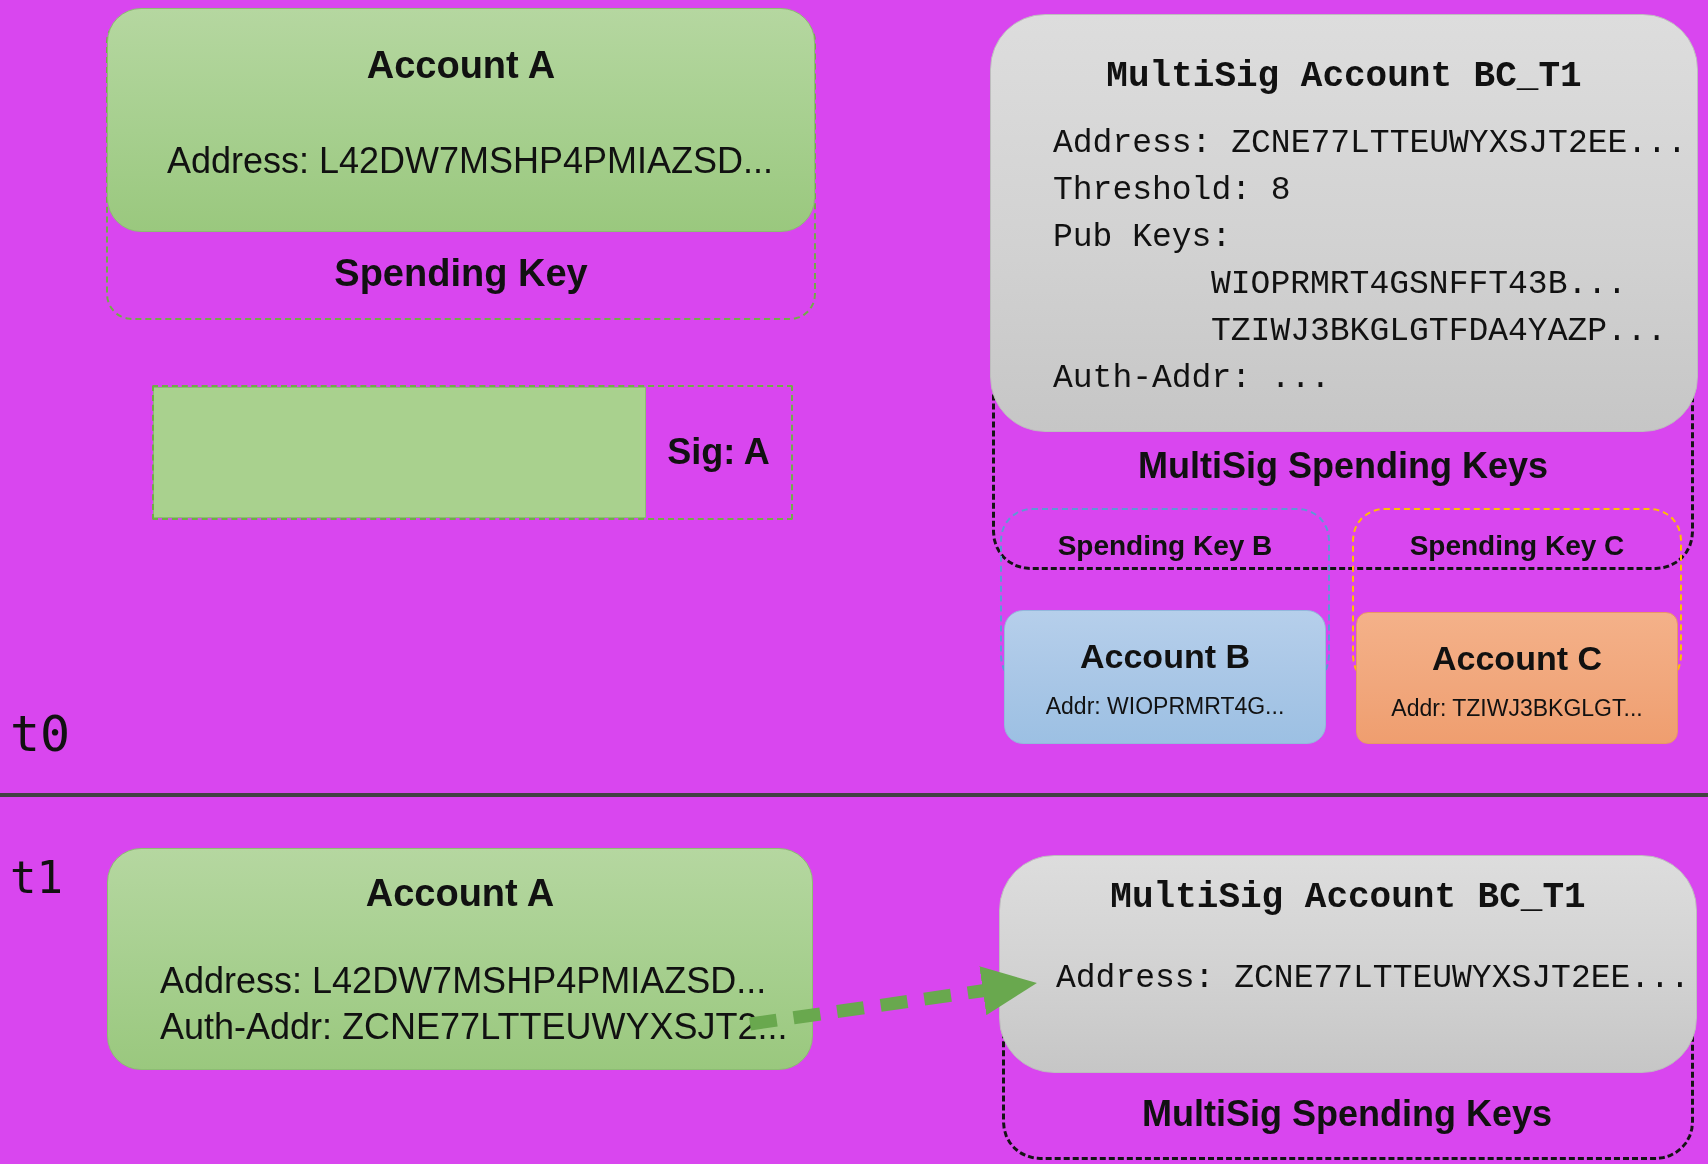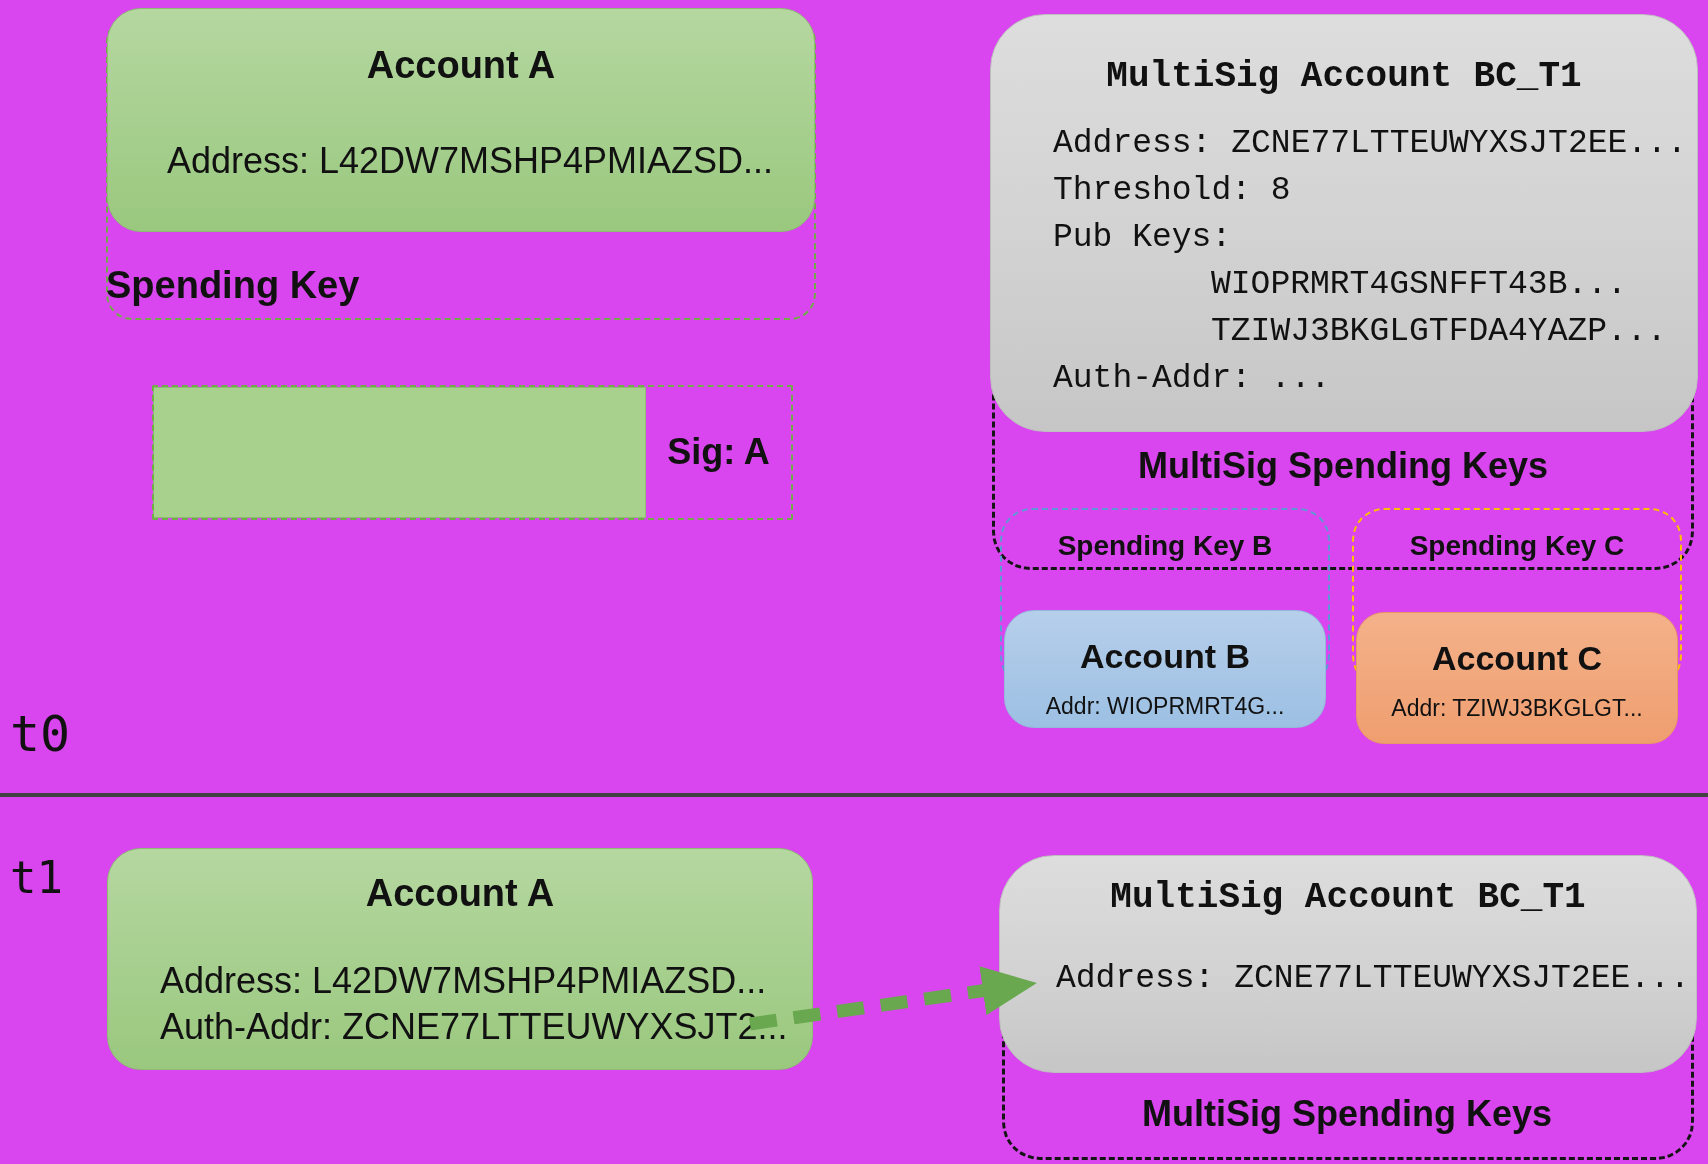--- a/index.html
+++ b/index.html
@@ -19,40 +19,40 @@
   .dash-yellow{border:2.5px dashed #ffc000;background:transparent;}
   .title{position:absolute;left:0;right:0;text-align:center;font-weight:700;}
   .tc{text-align:center;}
   .b{font-weight:700;}
   #sep{position:absolute;left:0;top:793px;width:1708px;height:4px;background:#424242;}
   
   #sk-dash{left:106px;top:16px;width:710px;height:304px;border-radius:26px;}
   #acctA0{left:107px;top:8px;width:708px;height:224px;border-radius:34px;}
   #acctA0 .title{top:36px;font-size:38px;line-height:40px;}
   #acctA0-line{position:absolute;left:52px;top:129px;width:620px;font-size:36px;line-height:46px;}
-  #sk-label{left:106px;top:264px;width:710px;font-size:38px;font-weight:700;}
+  #sk-label{left:106px;top:252px;width:710px;font-size:38px;font-weight:700;text-align:center;}
   #txn-green{left:153px;top:387px;width:493px;height:131px;background:#a9d18e;border:1px solid #8cbd72;}
   #txn-dash{left:152px;top:385px;width:641px;height:135px;border-radius:2px;}
   #txn-lines{position:absolute;left:26px;top:19px;font-size:34px;line-height:49px;white-space:nowrap;}
   #txn-lines .val{margin-left:10px;}
   #sig-a{position:absolute;left:494px;top:0;width:141px;height:129px;display:flex;align-items:center;justify-content:center;font-size:36px;font-weight:700;}
   #t0-label{left:10px;top:706px;font-size:50px;line-height:56px;font-family:"DejaVu Sans Mono",monospace;}
   #t1-label{left:10px;top:850px;font-size:44px;line-height:56px;font-family:"DejaVu Sans Mono",monospace;}
   
   #msk-dash0{left:992px;top:60px;width:702px;height:510px;border-radius:38px;}
   #msig0{left:990px;top:14px;width:708px;height:418px;border-radius:55px;}
   #msig0 .title{top:42px;font-size:36px;line-height:40px;}
   #msig0-lines{position:absolute;left:62px;top:105px;font-size:33px;line-height:47px;white-space:nowrap;}
   #msig0-lines .indent{padding-left:158px;}
   #msk-title0{left:993px;top:445px;width:700px;font-size:36px;font-weight:700;text-align:center;}
   #skB-dash{left:1000px;top:508px;width:330px;height:180px;border-radius:32px;}
   #skC-dash{left:1352px;top:508px;width:330px;height:180px;border-radius:32px;}
   .sk-small-label{padding-top:20px;text-align:center;font-size:28px;font-weight:700;}
-  #acctB{left:1004px;top:610px;width:322px;height:118px;border-radius:30px;}
-  #acctC{left:1356px;top:612px;width:322px;height:132px;border-radius:28px;}
+  #acctB{left:1004px;top:610px;width:322px;height:134px;border-radius:19px;}
+  #acctC{left:1356px;top:612px;width:322px;height:132px;border-radius:12px;}
   .small-title{position:absolute;left:0;right:0;top:26px;text-align:center;font-weight:700;font-size:34px;}
   .small-addr{position:absolute;left:0;right:0;top:82px;text-align:center;font-size:23px;}
   
   #acctA1{left:107px;top:848px;width:706px;height:222px;border-radius:34px;}
   #acctA1 .title{top:24px;font-size:38px;line-height:40px;}
   #acctA1-lines{position:absolute;left:52px;top:109px;font-size:36px;line-height:46px;white-space:nowrap;}
   #msk-dash1{left:1002px;top:950px;width:692px;height:210px;border-radius:38px;}
   #msig1{left:999px;top:855px;width:698px;height:218px;border-radius:55px;}
   #msig1 .title{top:22px;font-size:36px;line-height:40px;}
   #msig1-line{position:absolute;left:56px;top:100px;font-size:33px;line-height:46px;white-space:nowrap;}

